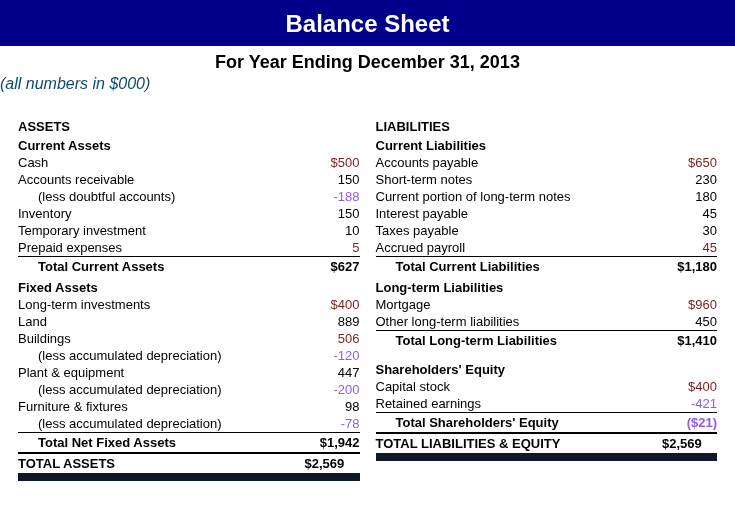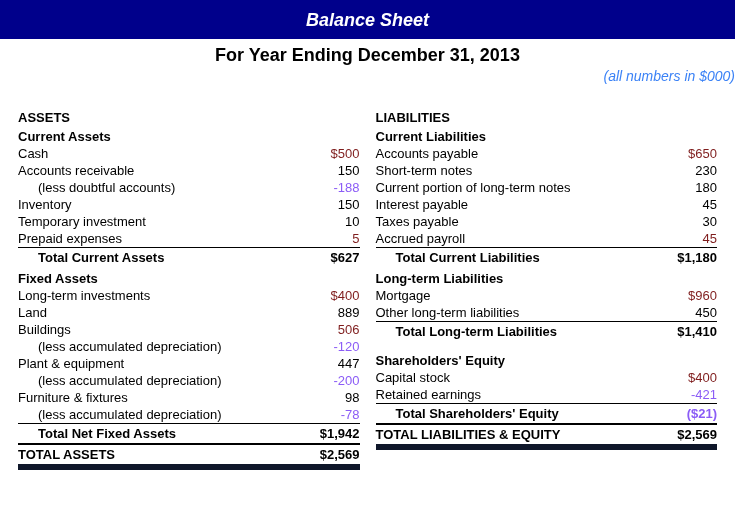--- a/index.html
+++ b/index.html
@@ -11,35 +11,34 @@
       min-height: 532px;
       color: #000;
     }
     .header {
       background-color: #00008B;
       color: #fff;
       text-align: center;
       padding: 10px 0 8px 0;
     }
     .header h1 {
-      font-size: 18px;
-      font-weight: bold;
-      font-style: italic;
+      font-size: 24px;
+      font-weight: bold;
     }
     .subtitle {
       text-align: center;
       font-weight: bold;
       font-size: 18px;
       margin-top: 6px;
     }
     .subtitle2 {
-      text-align: right;
+      text-align: left;
       font-style: italic;
-      font-size: 14px;
-      color: #3b82f6;
+      font-size: 16px;
+      color: #0c4a6e;
       margin-top: 2px;
       margin-bottom: 18px;
     }
     .columns {
       display: flex;
       padding: 0 10px;
     }
     .col {
       flex: 1;
       padding: 0 8px;
@@ -73,24 +72,24 @@
       border-top: 1px solid #000;
     }
     .total-row .label { flex: 1; }
     .total-row .value { min-width: 55px; text-align: right; }
     .grand-total-row {
       display: flex;
       justify-content: space-between;
       padding: 2px 0;
       font-weight: bold;
       border-top: 2px solid #000;
-      border-bottom: 6px solid #0f172a;
+      border-bottom: 8px solid #0f172a;
     }
     .grand-total-row .label { flex: 1; }
-    .grand-total-row .value { min-width: 55px; text-align: right; }
+    .grand-total-row .value { min-width: 55px; }
   </style>
 </head>
 <body>
 
 <div class="header">
   <h1>Balance Sheet</h1>
 </div>
 <div class="subtitle">For Year Ending December 31, 2013</div>
 <div class="subtitle2">(all numbers in $000)</div>
 

